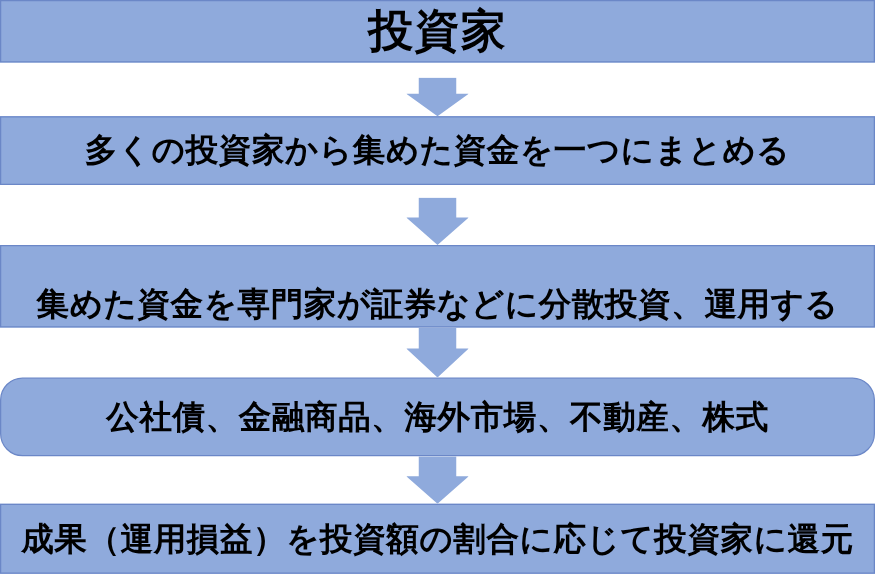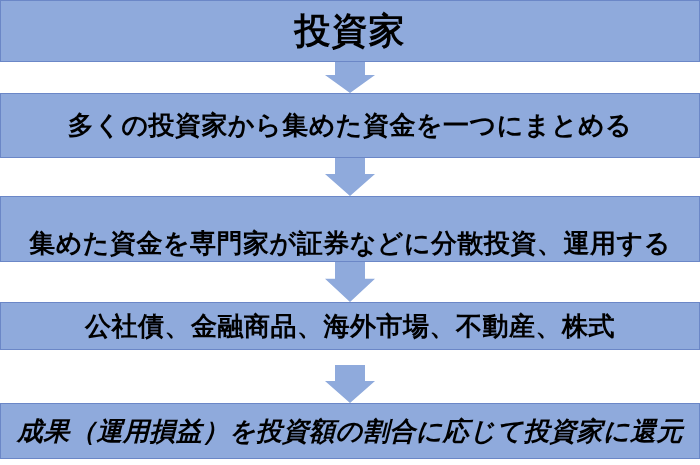--- a/index.html
+++ b/index.html
@@ -24,29 +24,29 @@
     display: flex;
     align-items: center;
     justify-content: center;
     text-align: center;
     color: var(--text, #000000);
     font-weight: 700;
   }
   .band-title-text { font-size: 36px; letter-spacing: 1px; }
   .band-step-text  { font-size: 26px; letter-spacing: 0.5px; white-space: nowrap; }
 
-  #band1 { top: 0;     height: 62px; }
+  #band1 { top: 0;     height: 50px; }
   #arrow1{ top: 62px;  height: 31px; }
-  #band2 { top: 93px;  height: 65px; }
+  #band2 { top: 93px;  height: 55px; }
   #arrow2{ top: 158px; height: 38px; }
   #band3 { top: 196px; height: 66px; align-items: flex-end; }
   #arrow3{ top: 262px; height: 40px; }
-  #band4 { top: 302px; height: 48px; }
+  #band4 { top: 302px; height: 63px; border-radius: 18px; }
   #arrow4{ top: 365px; height: 38px; }
-  #band5 { top: 403px; height: 56px; font-style: italic; }
+  #band5 { top: 403px; height: 56px; }
 
   .arrow {
     position: absolute;
     left: 0;
     width: 700px;
     display: flex;
     align-items: stretch;
     justify-content: center;
   }
   .arrow-shape {

